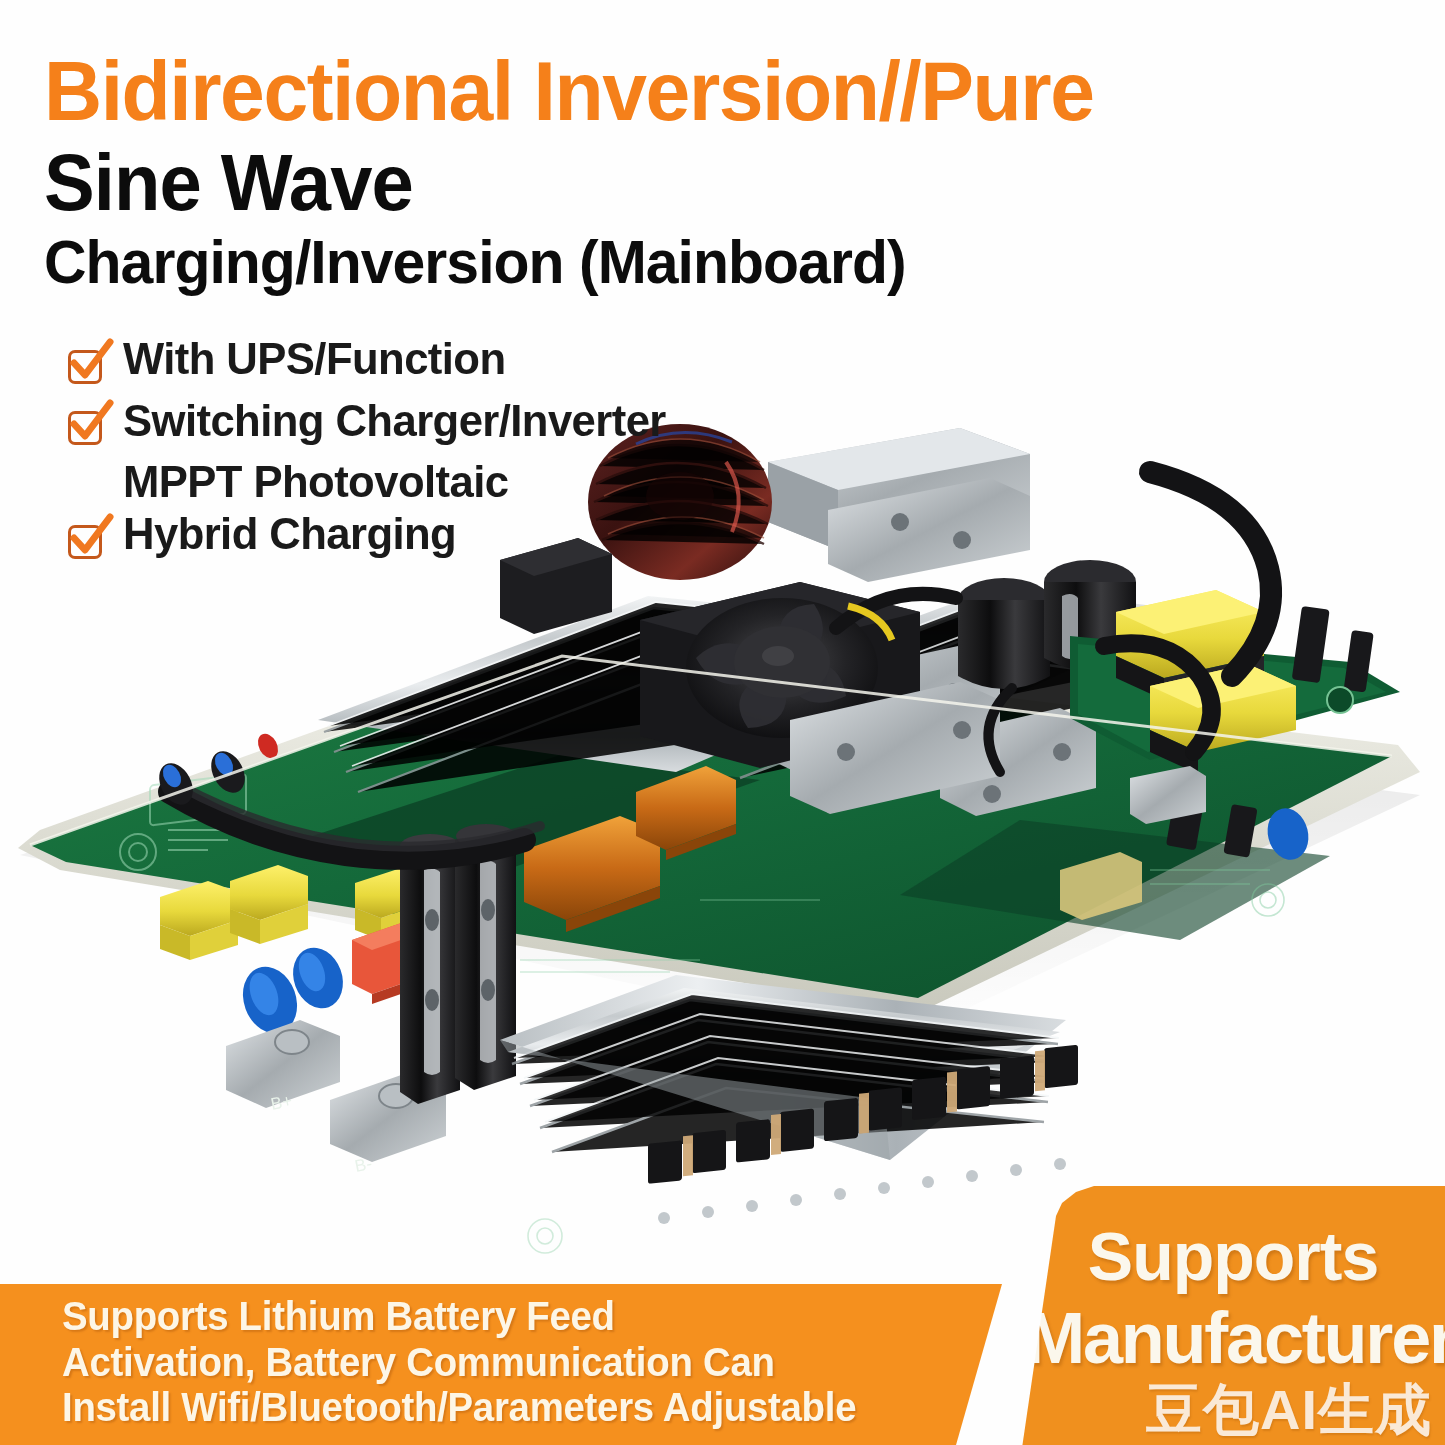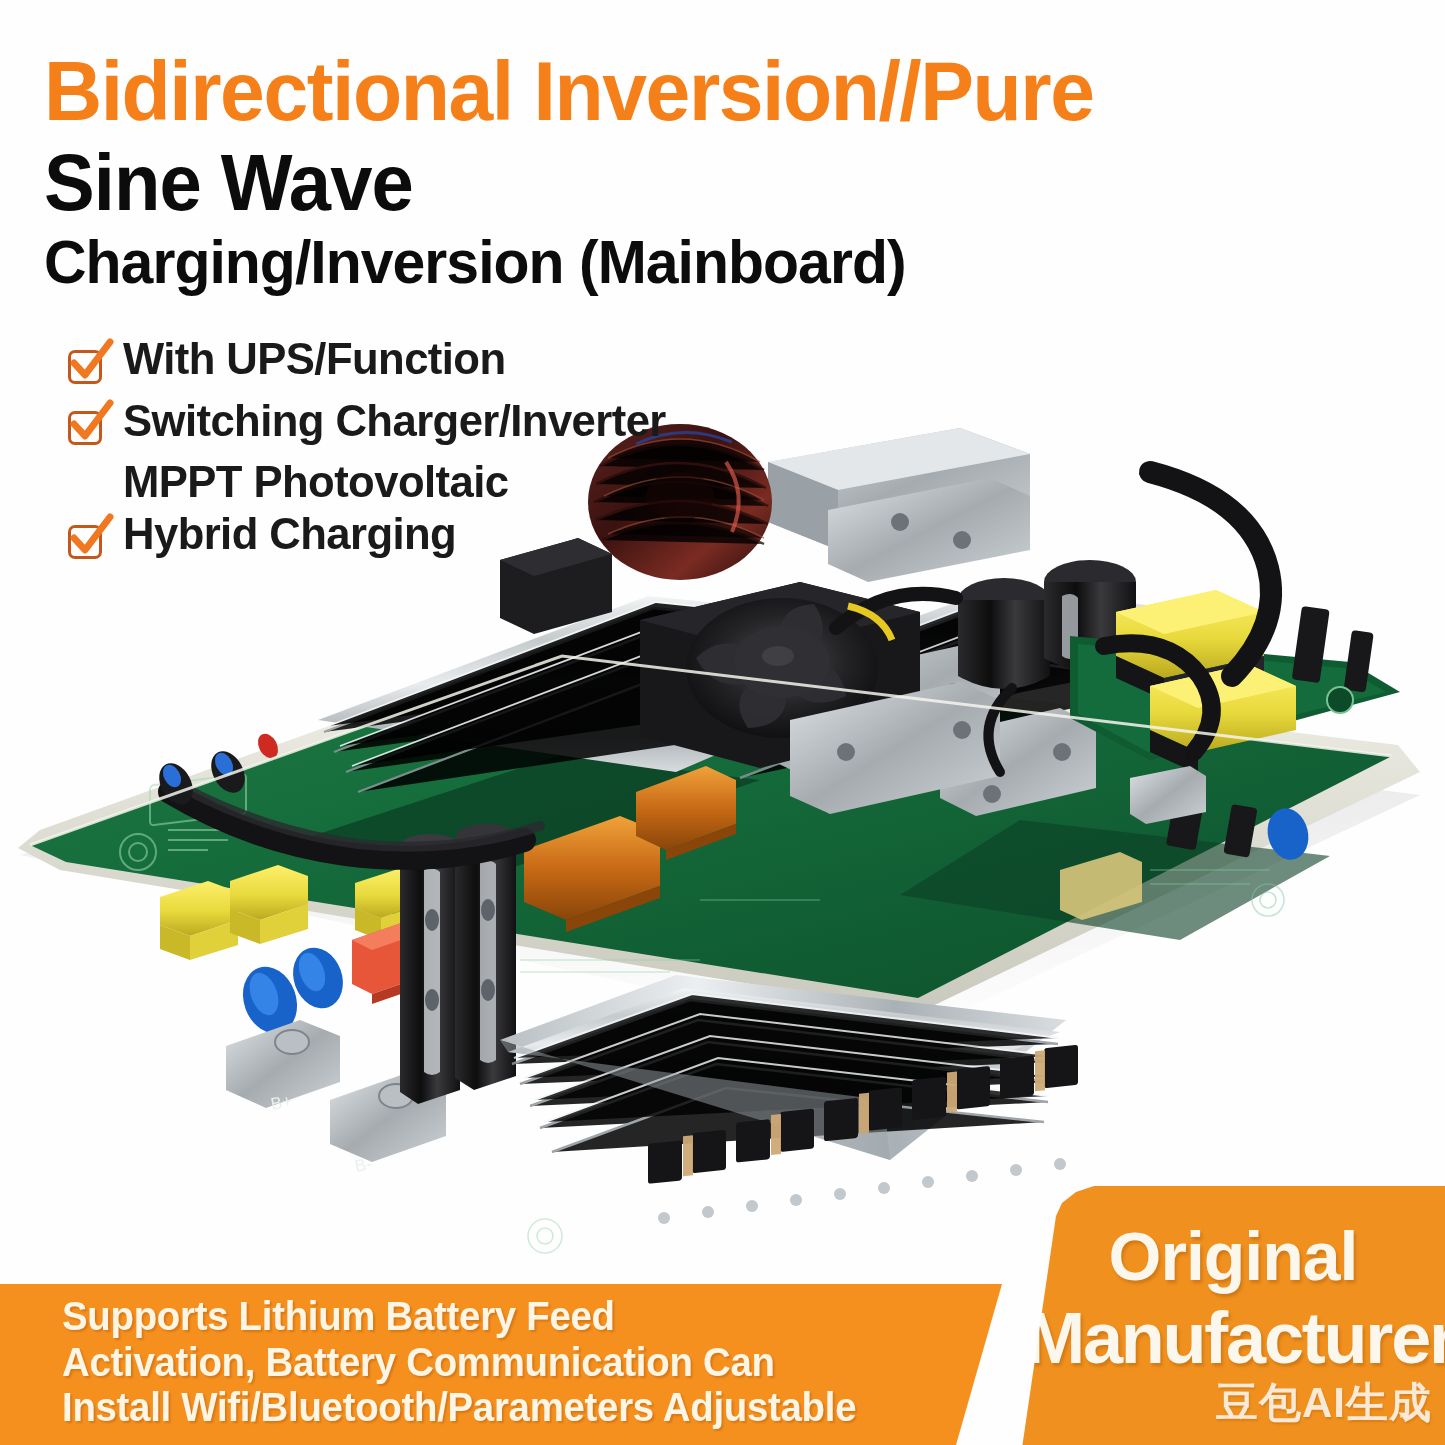--- a/index.html
+++ b/index.html
@@ -85,21 +85,21 @@
     text-shadow:2px 3px 3px rgba(150,75,5,.33);
   }
   .badge-l2{
     position:absolute;left:-4px;right:0;top:116px;text-align:center;
     color:#FBF7EC;font-weight:700;font-size:72px;line-height:1;
     letter-spacing:-2.2px;
     text-shadow:2px 3px 3px rgba(150,75,5,.33);
   }
   .badge-wm{
     position:absolute;right:30px;top:196px;
-    color:#FAE9D6;font-weight:700;font-size:42px;line-height:1;
+    color:#FAE9D6;font-weight:700;font-size:56px;line-height:1;
     letter-spacing:1px;
     text-shadow:1px 2px 2px rgba(150,75,5,.25);
   }
 </style>
 </head>
 <body>
 
 <div id="stage">
 
   <div class="photo">
@@ -515,19 +515,19 @@
   <div class="banner">
     <div class="banner-text">
       <div>Supports Lithium Battery Feed</div>
       <div>Activation, Battery Communication Can</div>
       <div>Install Wifi/Bluetooth/Parameters Adjustable</div>
     </div>
   </div>
 
   <div class="badge">
     <div class="badge-inner">
-      <div class="badge-l1">Original</div>
+      <div class="badge-l1">Supports</div>
       <div class="badge-l2">Manufacturer</div>
       <div class="badge-wm">豆包AI生成</div>
     </div>
   </div>
 
 </div>
 
 </body></html>

